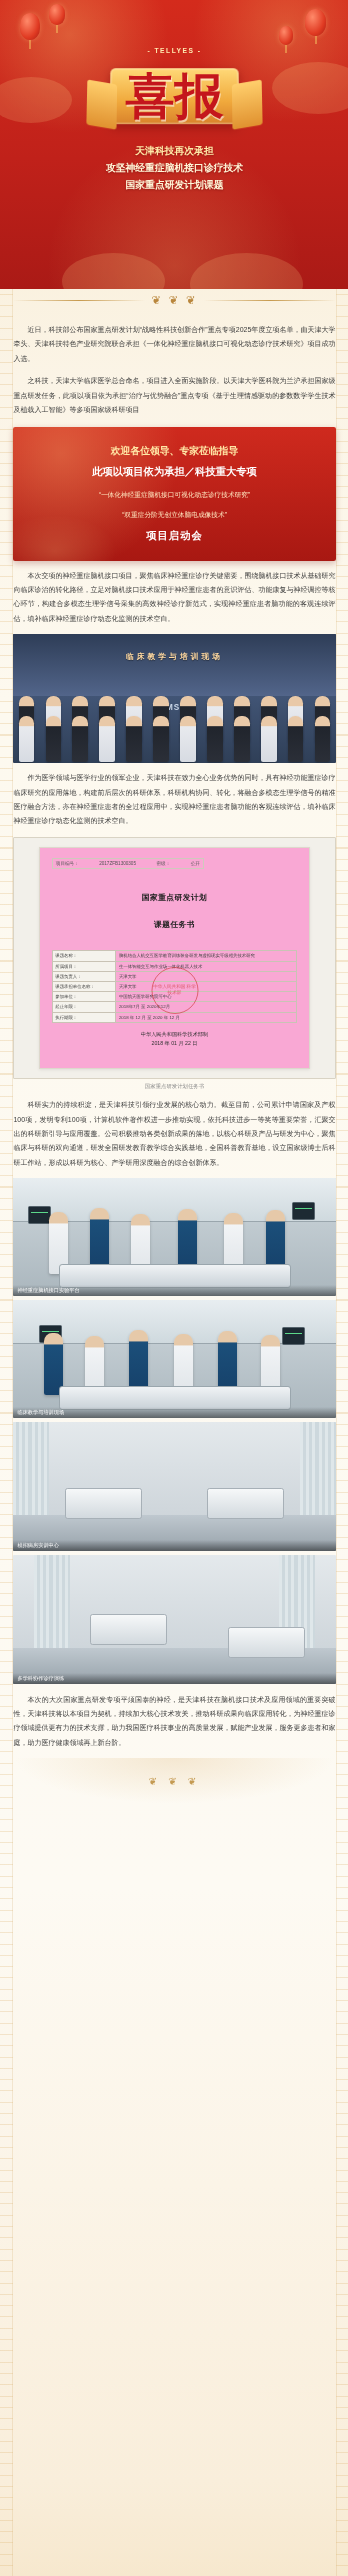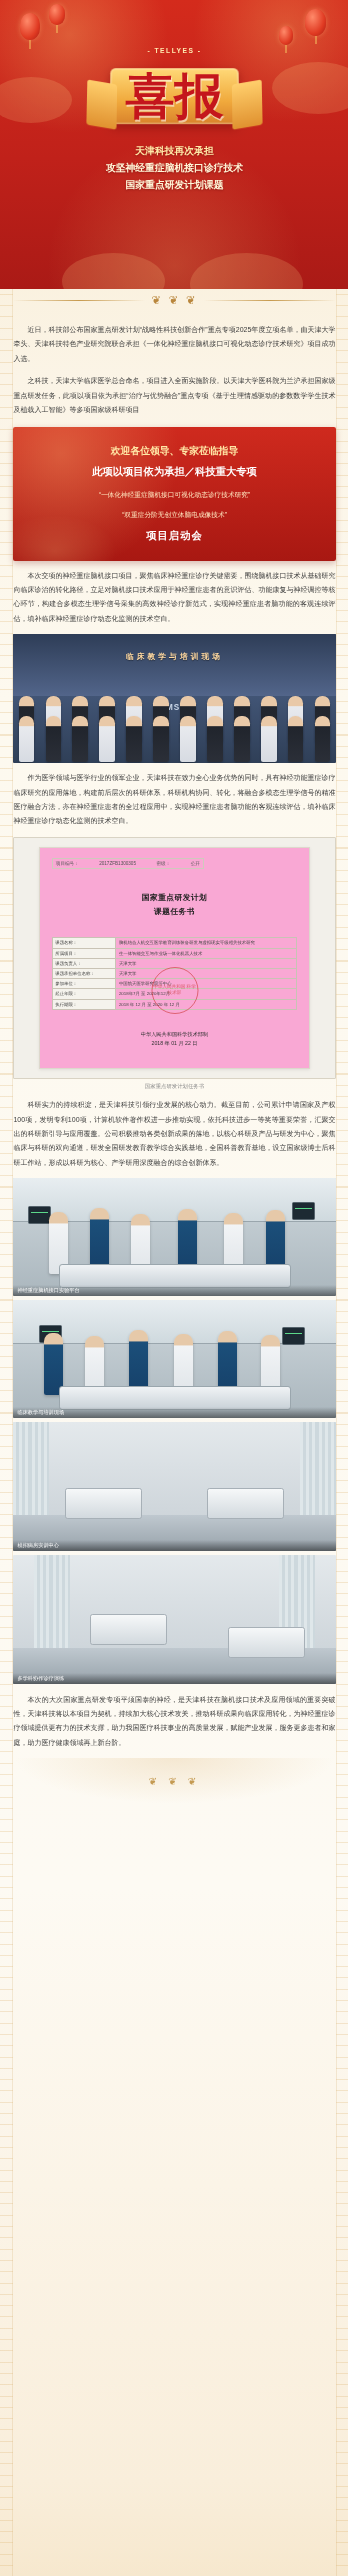--- a/index.html
+++ b/index.html
@@ -198,21 +198,21 @@
     background:#f9a8d4; border:0.5px solid #ddd8cc; padding:9.3px 11.3px;
     box-shadow: 0 1px 3.1px rgba(0,0,0,.08);
   }
   .p-doc .codebox {
     display:flex; justify-content:space-between; font-size:4.6px; color:#555;
     border:0.5px solid #cfcabd; padding:2.1px 3.1px; width:62%;
   }
   .p-doc .title {
     text-align:center; margin-top:24px; font-size:7.7px; font-weight:bold; color:#222; letter-spacing:0.5px;
   }
-  .p-doc .title2 { text-align:center; margin-top:4px; font-size:7.7px; font-weight:bold; color:#222; letter-spacing:0.5px;}
+  .p-doc .title2 { text-align:center; margin-top:17px; font-size:7.7px; font-weight:bold; color:#222; letter-spacing:0.5px;}
   .p-doc table { width:100%; border-collapse:collapse; margin-top:20.6px; font-size:4.4px; color:#444; }
   .p-doc td { border:0.5px solid #c9c3b5; padding:2.1px 2.6px; }
   .p-doc td.k { width:26%; background:#f5f3ed; }
   .p-doc .seal {
     position:absolute; left:50%; bottom:54px; transform:translateX(-50%);
     width:47px; height:47px; border-radius:50%;
     border:1.5px solid rgba(198,40,35,.55);
     color:rgba(198,40,35,.6); font-size:4.6px; display:flex; align-items:center; justify-content:center;
     text-align:center; line-height:1.4;
   }

